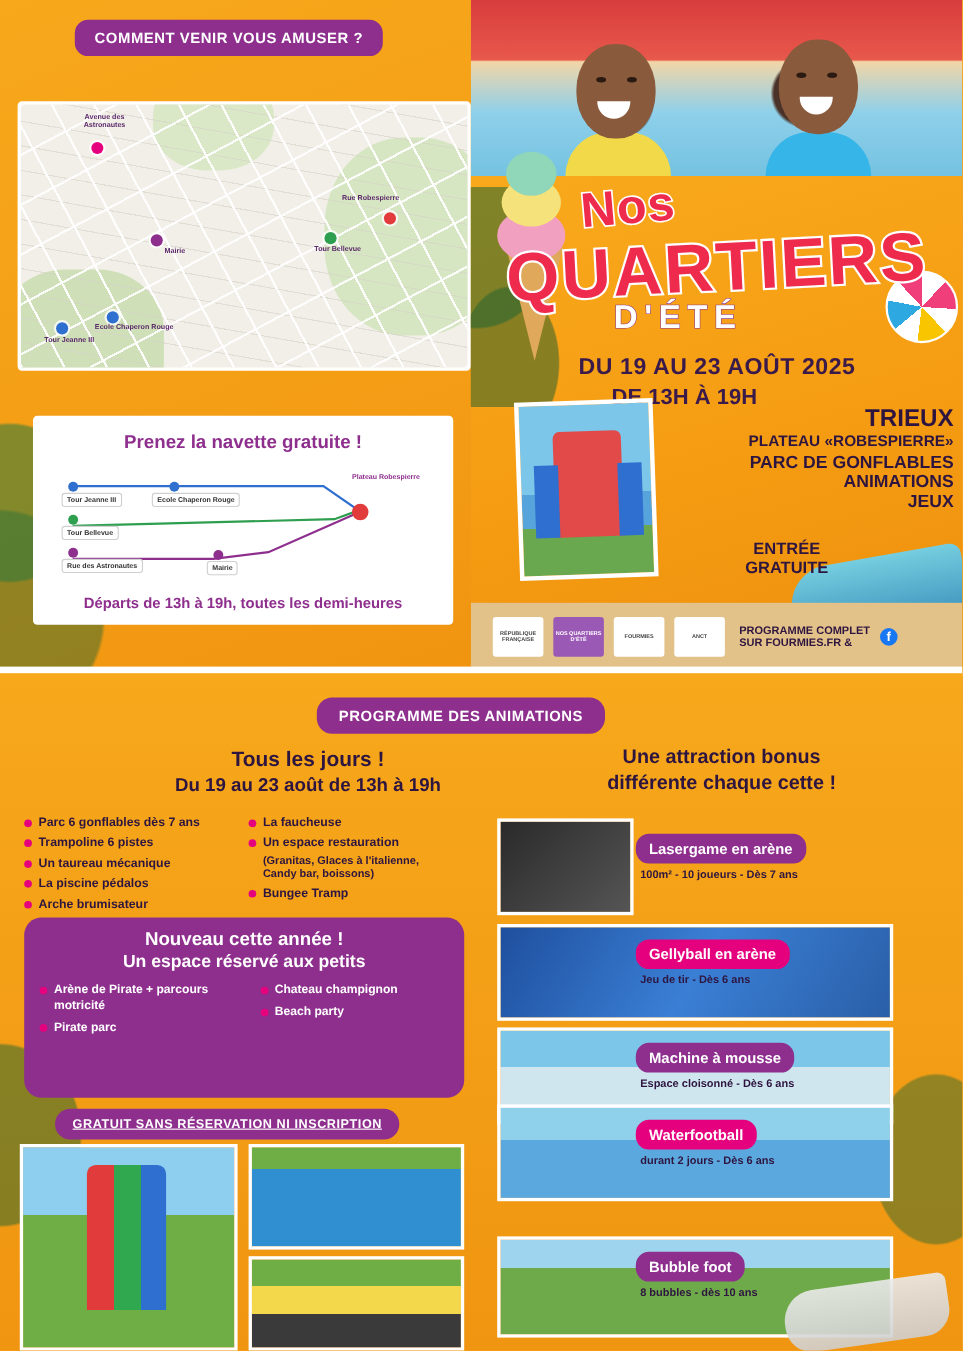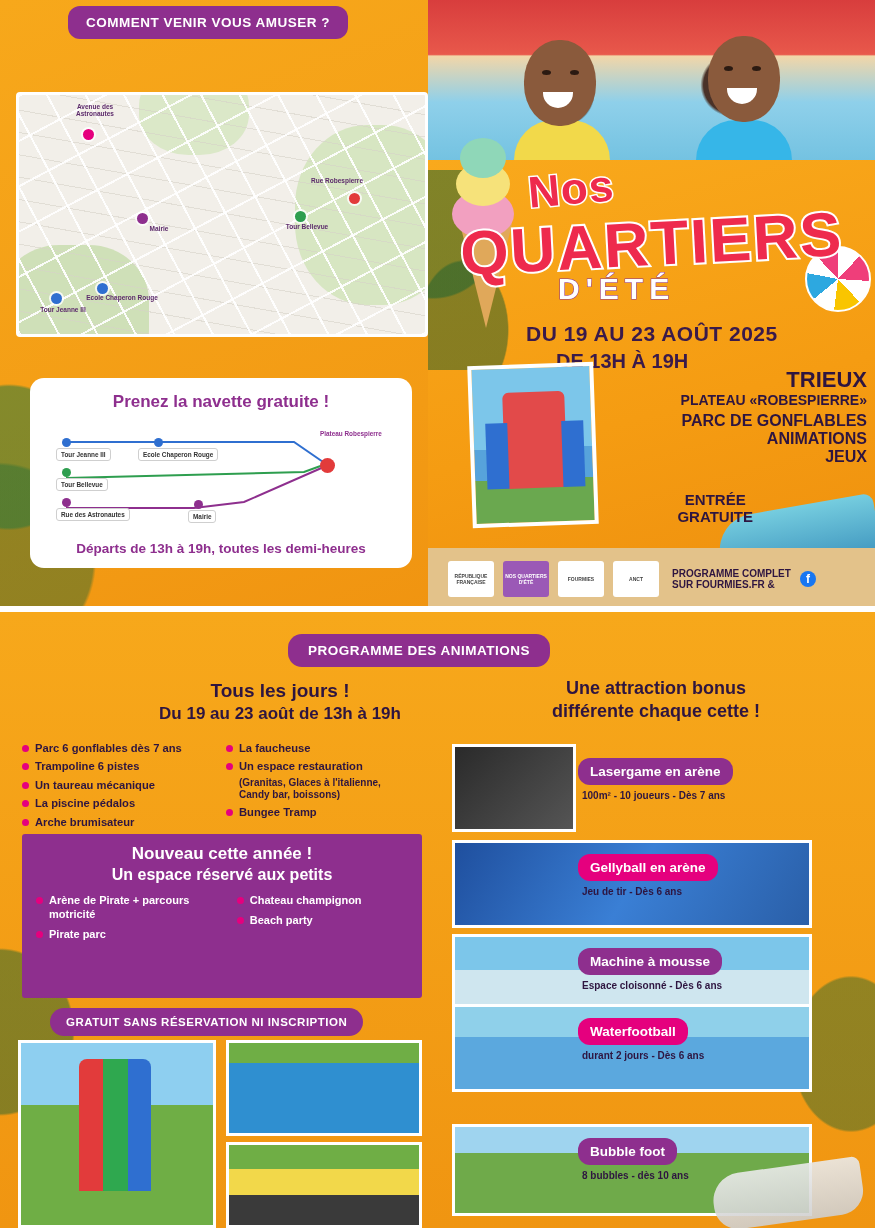--- a/index.html
+++ b/index.html
@@ -29,21 +29,21 @@
   }
   .left-col { position: absolute; left: 0; top: 0; width: 428px; height: 612px; }
 
   .purple-pill {
     background: #8E2F8E; color: #fff; font-weight: bold;
     letter-spacing: .5px; text-align: center;
     border-radius: 14px; display: inline-block;
   }
 
   .title-venir {
-    position: absolute; left: 68px; top: 6px;
+    position: absolute; left: 68px; top: 18px;
     padding: 9px 18px; font-size: 13.5px; border-radius: 12px;
   }
 
   .map-box {
     position: absolute; left: 16px; top: 92px; width: 412px; height: 245px;
     background: #f2efe9; border: 3px solid #fff; border-radius: 4px;
     overflow: hidden;
   }
   .map-box .roads {
     position: absolute; inset: 0;
@@ -56,21 +56,21 @@
   .map-box .green-b { position:absolute; right:-30px; top:30px; width:160px; height:180px; background:#d7e6c2; border-radius:45%; }
   .map-box .green-c { position:absolute; left:120px; top:-30px; width:110px; height:90px; background:#dbe8c8; border-radius:45%; }
   .map-pin { position: absolute; width: 11px; height: 11px; border-radius: 50%; box-shadow: 0 0 0 2px rgba(255,255,255,.8); }
   .map-label {
     position: absolute; font-size: 6.5px; font-weight: bold; color: #5c2a6b;
     text-align: center; line-height: 1.15; white-space: pre-line;
   }
 
   .navette-card {
     position: absolute; left: 30px; top: 378px; width: 382px; height: 190px;
-    background: #fff; border-radius: 14px; padding: 14px 18px;
+    background: #fff; border-radius: 4px; padding: 14px 18px;
   }
   .navette-title { color: #8E2F8E; font-size: 17px; font-weight: bold; text-align: center; }
   .navette-footer { color: #8E2F8E; font-size: 13.5px; font-weight: bold; text-align: center; position:absolute; left:0; right:0; bottom: 12px;}
   .schema { position: absolute; left: 14px; top: 46px; width: 354px; height: 104px; }
   .node-chip {
     position: absolute; background: #fff; border: 1px solid #cfcfcf; border-radius: 3px;
     font-size: 6.4px; font-weight: bold; color: #333; padding: 2px 4px; white-space: nowrap;
   }
   .node-dot { position: absolute; width: 9px; height: 9px; border-radius: 50%; }
   .big-dot { width: 15px; height: 15px; }
@@ -179,30 +179,30 @@
   .tous .l2 { font-size: 17px; margin-top: 2px; }
 
   .bullets { position:absolute; left: 22px; top: 130px; width: 400px; display:flex; gap: 8px; }
   .bcol { width: 196px; }
   .bitem { display:flex; gap: 6px; align-items:flex-start; font-size: 11.2px; font-weight:bold; color:#2e1540; margin-bottom: 5px; line-height:1.2; }
   .bdot { width: 7px; height: 7px; border-radius:50%; background:#E5007E; flex:none; margin-top: 3px; }
   .bsub { font-size: 10px; font-weight: bold; color:#2e1540; line-height:1.2; margin: -2px 0 5px 13px; }
 
   .nouveau-card {
     position:absolute; left: 22px; top: 222px; width: 400px; height: 164px;
-    background: #8E2F8E; border-radius: 3px; color:#fff; padding: 10px 14px;
+    background: #8E2F8E; border-radius: 16px; color:#fff; padding: 10px 14px;
   }
   .nouveau-card .n1 { text-align:center; font-size: 17px; font-weight:bold; }
   .nouveau-card .n2 { text-align:center; font-size: 16px; font-weight:bold; margin-top:2px; }
   .nouveau-card .n3 { text-align:center; font-size: 13px; font-weight:bold; margin-top:4px; }
   .ncols { display:flex; gap: 10px; margin-top: 10px; }
   .nitem { display:flex; gap:6px; font-size: 11px; font-weight:bold; line-height:1.25; }
   .ndot { width: 7px; height: 7px; border-radius:50%; background:#E5007E; flex:none; margin-top:3px; }
 
-  .gratuit { position:absolute; left: 50px; top: 396px; padding: 8px 16px; font-size: 11.5px; }
+  .gratuit { position:absolute; left: 50px; top: 396px; padding: 8px 16px; font-size: 11.5px; text-decoration: underline; }
 
   .photo { position:absolute; border: 3px solid #fff; overflow:hidden; }
   .p1 { left: 18px; top: 428px; width: 198px; height: 188px;
         background: linear-gradient(180deg,#8ecff0 0 34%, #6fae45 34% 100%); }
   .p1 .tower { position:absolute; left: 58px; top: 16px; width: 72px; height: 132px; background: linear-gradient(90deg,#e23b3b 0 34%, #2fa84f 34% 68%, #2f6fd0 68% 100%); border-radius: 8px 8px 0 0; }
   .p2 { left: 226px; top: 428px; width: 196px; height: 96px;
         background: linear-gradient(180deg,#6fae45 0 22%, #2f8fd0 22% 100%); }
   .p3 { left: 226px; top: 530px; width: 196px; height: 86px;
         background: linear-gradient(180deg,#6fae45 0 30%, #f2d84a 30% 62%, #3a3a3a 62% 100%); }
 

